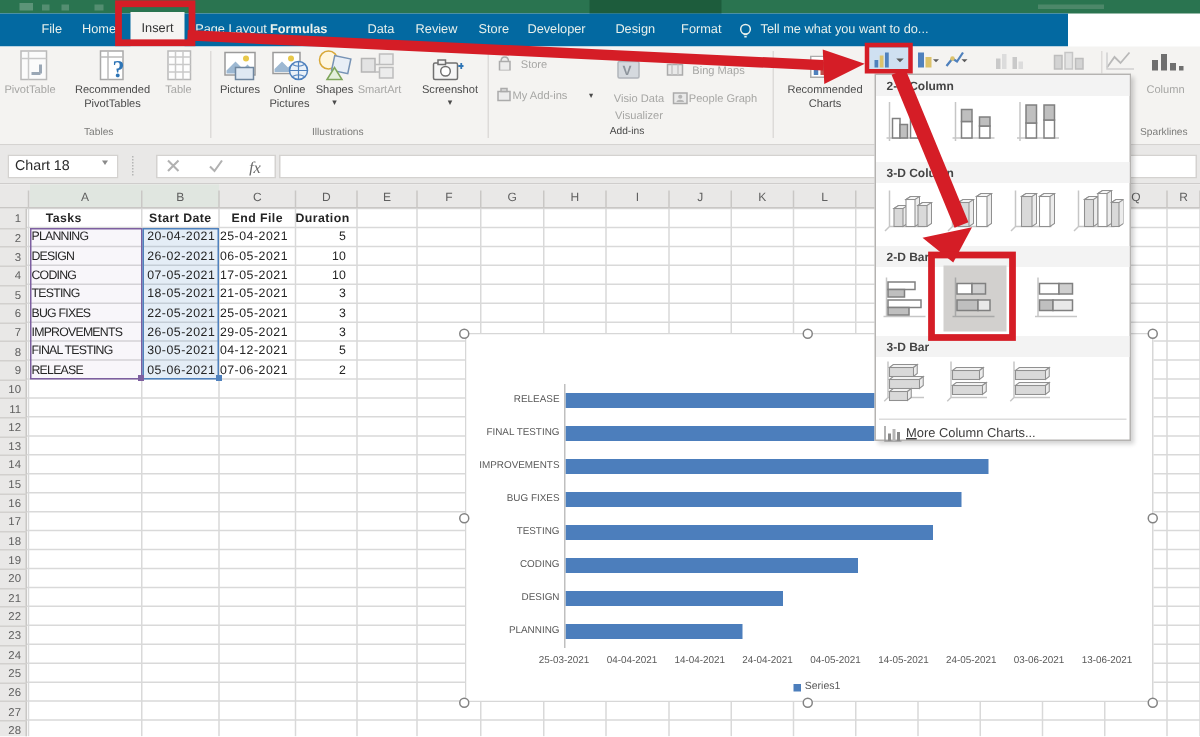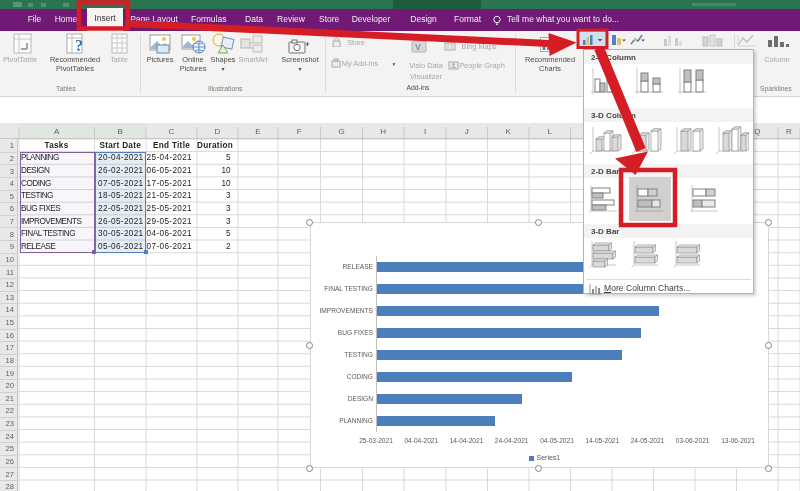--- a/index.html
+++ b/index.html
@@ -1,20 +1,20 @@
 <!DOCTYPE html>
 <html><head><meta charset="utf-8">
 <style>
   html,body{margin:0;padding:0;}
   #app{position:relative;width:800px;height:491px;overflow:hidden;background:#fff;
        font-family:"Liberation Sans",sans-serif;}
   .abs{position:absolute;}
   #titlebar{left:0;top:0;width:800px;height:9px;background:#2a7450;}
   #titledark{left:393px;top:0;width:88px;height:9px;background:#1d5c3c;}
-  #tabrow{left:0;top:9px;width:800px;height:22px;background:#701a75;}
+  #tabrow{left:0;top:9px;width:712px;height:22px;background:#0369a1;}
   .tab{position:absolute;top:0;height:22px;line-height:20px;color:#e9f1ec;font-size:8.5px;}
   #inserttab{position:absolute;left:87px;top:-1px;width:36px;height:23px;background:#f5f4f2;color:#333;
              text-align:center;line-height:21px;font-size:8.5px;}
   #ribbon{left:0;top:31px;width:800px;height:66px;background:#f4f3f1;border-bottom:1px solid #d5d3d1;box-sizing:border-box;}
   .glabel{position:absolute;font-size:6.8px;color:#7b7b79;}
   .rlabel{position:absolute;font-size:7.4px;color:#4a4a4a;text-align:center;line-height:8.6px;}
   .rgray{color:#a6a6a4;}
   .gdiv{position:absolute;top:3px;width:1px;height:58px;background:#dddbd9;}
   #fbar{left:0;top:97px;width:800px;height:26px;background:#e9e8e7;border-bottom:1px solid #cfcdcc;box-sizing:border-box;}
   #namebox{position:absolute;left:5px;top:6px;width:74px;height:16px;background:#fff;border:1px solid #d4d2d0;box-sizing:border-box;
@@ -49,21 +49,21 @@
       <div style="position:absolute;left:28px;top:2.5px;width:5px;height:4px;background:#548e71"></div>
       <div style="position:absolute;left:41px;top:2.5px;width:5px;height:4px;background:#548e71"></div>
       <div style="position:absolute;left:63px;top:2.5px;width:6px;height:4px;background:#548e71"></div>
       <div style="position:absolute;left:692px;top:3px;width:44px;height:3px;background:#4c8769"></div>
     </div>
   <div class="abs" id="titledark"></div>
   <div class="abs" id="tabrow">
       <div class="tab" style="left:22px;width:25px;text-align:center;">File</div>
       <div class="tab" style="left:54px;width:24px;text-align:center;">Home</div>
       <div class="tab" style="left:130px;width:48px;text-align:center;">Page Layout</div>
-      <div class="tab" style="left:191px;width:38px;text-align:left;">Formulas</div>
+      <div class="tab" style="left:180px;width:38px;text-align:left;font-weight:bold;">Formulas</div>
       <div class="tab" style="left:244px;width:20px;text-align:center;">Data</div>
       <div class="tab" style="left:276px;width:30px;text-align:center;">Review</div>
       <div class="tab" style="left:319px;width:20px;text-align:center;">Store</div>
       <div class="tab" style="left:351px;width:40px;text-align:center;">Developer</div>
       <div class="tab" style="left:409px;width:29px;text-align:center;">Design</div>
       <div class="tab" style="left:451px;width:30px;text-align:right;">Format</div>
       <svg style="position:absolute;left:492px;top:6px" width="10" height="11">
         <circle cx="5" cy="4.5" r="3.2" fill="none" stroke="#e9f1ec" stroke-width="1"></circle>
         <path d="M3.8 8 h2.4 M4.2 9.5 h1.6" stroke="#e9f1ec" stroke-width="1"></path>
       </svg>
@@ -204,20 +204,32 @@
         <rect x="2" y="7" width="4" height="7" fill="#6f6f6f"></rect>
         <rect x="8" y="3" width="4" height="11" fill="#6f6f6f"></rect>
         <rect x="14" y="9" width="4" height="5" fill="#6f6f6f"></rect>
         <rect x="20" y="11" width="3" height="3" fill="#6f6f6f"></rect>
       </svg>
       <div class="rlabel rgray" style="left:757px;top:25px;width:40px;font-size:7.4px">Column</div>
       <div class="gdiv" style="left:734px"></div>
       <div class="glabel" style="left:56px;top:54px">Tables</div>
       <div class="glabel" style="left:208px;top:54px">Illustrations</div>
       <div class="glabel" style="left:760px;top:54px">Sparklines</div>
+    </div>
+  <div class="abs" id="fbar">
+      <div id="namebox">Chart 18</div>
+      <div id="fx-strip"></div>
+      <div id="finput"></div>
+      <div style="position:absolute;left:68px;top:10px;width:0;height:0;border-left:2.5px solid transparent;border-right:2.5px solid transparent;border-top:3.5px solid #8a8a8a"></div>
+      <div style="position:absolute;left:88px;top:7px;width:1px;height:13px;border-left:1px dotted #b5b5b5"></div>
+      <svg style="position:absolute;left:108px;top:8px" width="76" height="12">
+        <path d="M4 2 l7 7 M11 2 l-7 7" stroke="#b1b1b1" stroke-width="1.4"></path>
+        <path d="M32 6 l3 3 5 -7" stroke="#b1b1b1" stroke-width="1.4" fill="none"></path>
+        <text x="58" y="10" font-size="11" font-style="italic" fill="#6a6a6a" font-family="Liberation Serif">fx</text>
+      </svg>
     </div>
   <div class="abs" id="sheet">
       <svg width="800" height="368" style="position:absolute;left:0;top:0">
         <line x1="19" y1="16" x2="19" y2="368" stroke="#d9d9d9" stroke-width="1"></line>
         <line x1="94.5" y1="16" x2="94.5" y2="368" stroke="#d9d9d9" stroke-width="1"></line>
         <line x1="146" y1="16" x2="146" y2="368" stroke="#d9d9d9" stroke-width="1"></line>
         <line x1="197" y1="16" x2="197" y2="368" stroke="#d9d9d9" stroke-width="1"></line>
         <line x1="238" y1="16" x2="238" y2="368" stroke="#d9d9d9" stroke-width="1"></line>
         <line x1="278" y1="16" x2="278" y2="368" stroke="#d9d9d9" stroke-width="1"></line>
         <line x1="320.5" y1="16" x2="320.5" y2="368" stroke="#d9d9d9" stroke-width="1"></line>
@@ -359,23 +371,23 @@
         <div class="rn" style="top:317.9px">26</div>
         <div style="position:absolute;left:0;top:328.4px;width:18px;height:1px;background:#d2d0ce"></div>
         <div class="rn" style="top:330.6px">27</div>
         <div style="position:absolute;left:0;top:341.0px;width:18px;height:1px;background:#d2d0ce"></div>
         <div class="rn" style="top:343.2px">28</div>
       </div>
       <div style="position:absolute;left:19.5px;top:28.6px;width:75px;height:101.0px;background:rgba(150,125,180,0.07);border:1px solid #7d5fa0;box-sizing:border-box"></div>
       <div style="position:absolute;left:94.5px;top:28.6px;width:51.5px;height:101.0px;background:rgba(90,140,200,0.16);border:1px solid #4f81bd;box-sizing:border-box"></div>
       <div style="position:absolute;left:91.5px;top:126.7px;width:4px;height:4px;background:#7d5fa0"></div>
       <div style="position:absolute;left:143.5px;top:126.7px;width:4px;height:4px;background:#4f81bd"></div>
-      <div class="cell cellb" style="left:19px;top:17.8px;width:75px;text-align:center">Tasks</div>
+      <div class="cell cellb" style="left:5px;top:17.8px;width:75px;text-align:center">Tasks</div>
       <div class="cell cellb" style="left:94.5px;top:17.8px;width:51.5px;text-align:center">Start Date</div>
-      <div class="cell cellb" style="left:146px;top:17.8px;width:51px;text-align:center">End Title</div>
+      <div class="cell cellb" style="left:146px;top:17.8px;width:51px;text-align:center">End File</div>
       <div class="cell cellb" style="left:197px;top:17.8px;width:18px;text-align:center">Duration</div>
       <div class="cell tsk" style="left:21px;top:30.4px">PLANNING</div>
       <div class="cell rt dt" style="left:96px;top:30.4px;width:47.5px">20-04-2021</div>
       <div class="cell rt dt" style="left:146px;top:30.4px;width:46px">25-04-2021</div>
       <div class="cell rt" style="left:197px;top:30.4px;width:33.5px">5</div>
       <div class="cell tsk" style="left:21px;top:43.1px">DESIGN</div>
       <div class="cell rt dt" style="left:96px;top:43.1px;width:47.5px">26-02-2021</div>
       <div class="cell rt dt" style="left:146px;top:43.1px;width:46px">06-05-2021</div>
       <div class="cell rt" style="left:197px;top:43.1px;width:33.5px">10</div>
       <div class="cell tsk" style="left:21px;top:55.7px">CODING</div>
@@ -389,21 +401,21 @@
       <div class="cell tsk" style="left:21px;top:81.0px">BUG FIXES</div>
       <div class="cell rt dt" style="left:96px;top:81.0px;width:47.5px">22-05-2021</div>
       <div class="cell rt dt" style="left:146px;top:81.0px;width:46px">25-05-2021</div>
       <div class="cell rt" style="left:197px;top:81.0px;width:33.5px">3</div>
       <div class="cell tsk" style="left:21px;top:93.6px">IMPROVEMENTS</div>
       <div class="cell rt dt" style="left:96px;top:93.6px;width:47.5px">26-05-2021</div>
       <div class="cell rt dt" style="left:146px;top:93.6px;width:46px">29-05-2021</div>
       <div class="cell rt" style="left:197px;top:93.6px;width:33.5px">3</div>
       <div class="cell tsk" style="left:21px;top:106.2px">FINAL TESTING</div>
       <div class="cell rt dt" style="left:96px;top:106.2px;width:47.5px">30-05-2021</div>
-      <div class="cell rt dt" style="left:146px;top:106.2px;width:46px">04-06-2021</div>
+      <div class="cell rt dt" style="left:146px;top:106.2px;width:46px">04-12-2021</div>
       <div class="cell rt" style="left:197px;top:106.2px;width:33.5px">5</div>
       <div class="cell tsk" style="left:21px;top:118.8px">RELEASE</div>
       <div class="cell rt dt" style="left:96px;top:118.8px;width:47.5px">05-06-2021</div>
       <div class="cell rt dt" style="left:146px;top:118.8px;width:46px">07-06-2021</div>
       <div class="cell rt" style="left:197px;top:118.8px;width:33.5px">2</div>
     </div>
   <div id="chart">
       <div style="position:absolute;left:0;top:0;width:457px;height:244px;background:#fff"></div>
       <div class="cat" style="left:2.5px;top:40.0px">RELEASE</div>
       <div class="bar" style="left:66.0px;top:39.0px;width:327.7px"></div>

